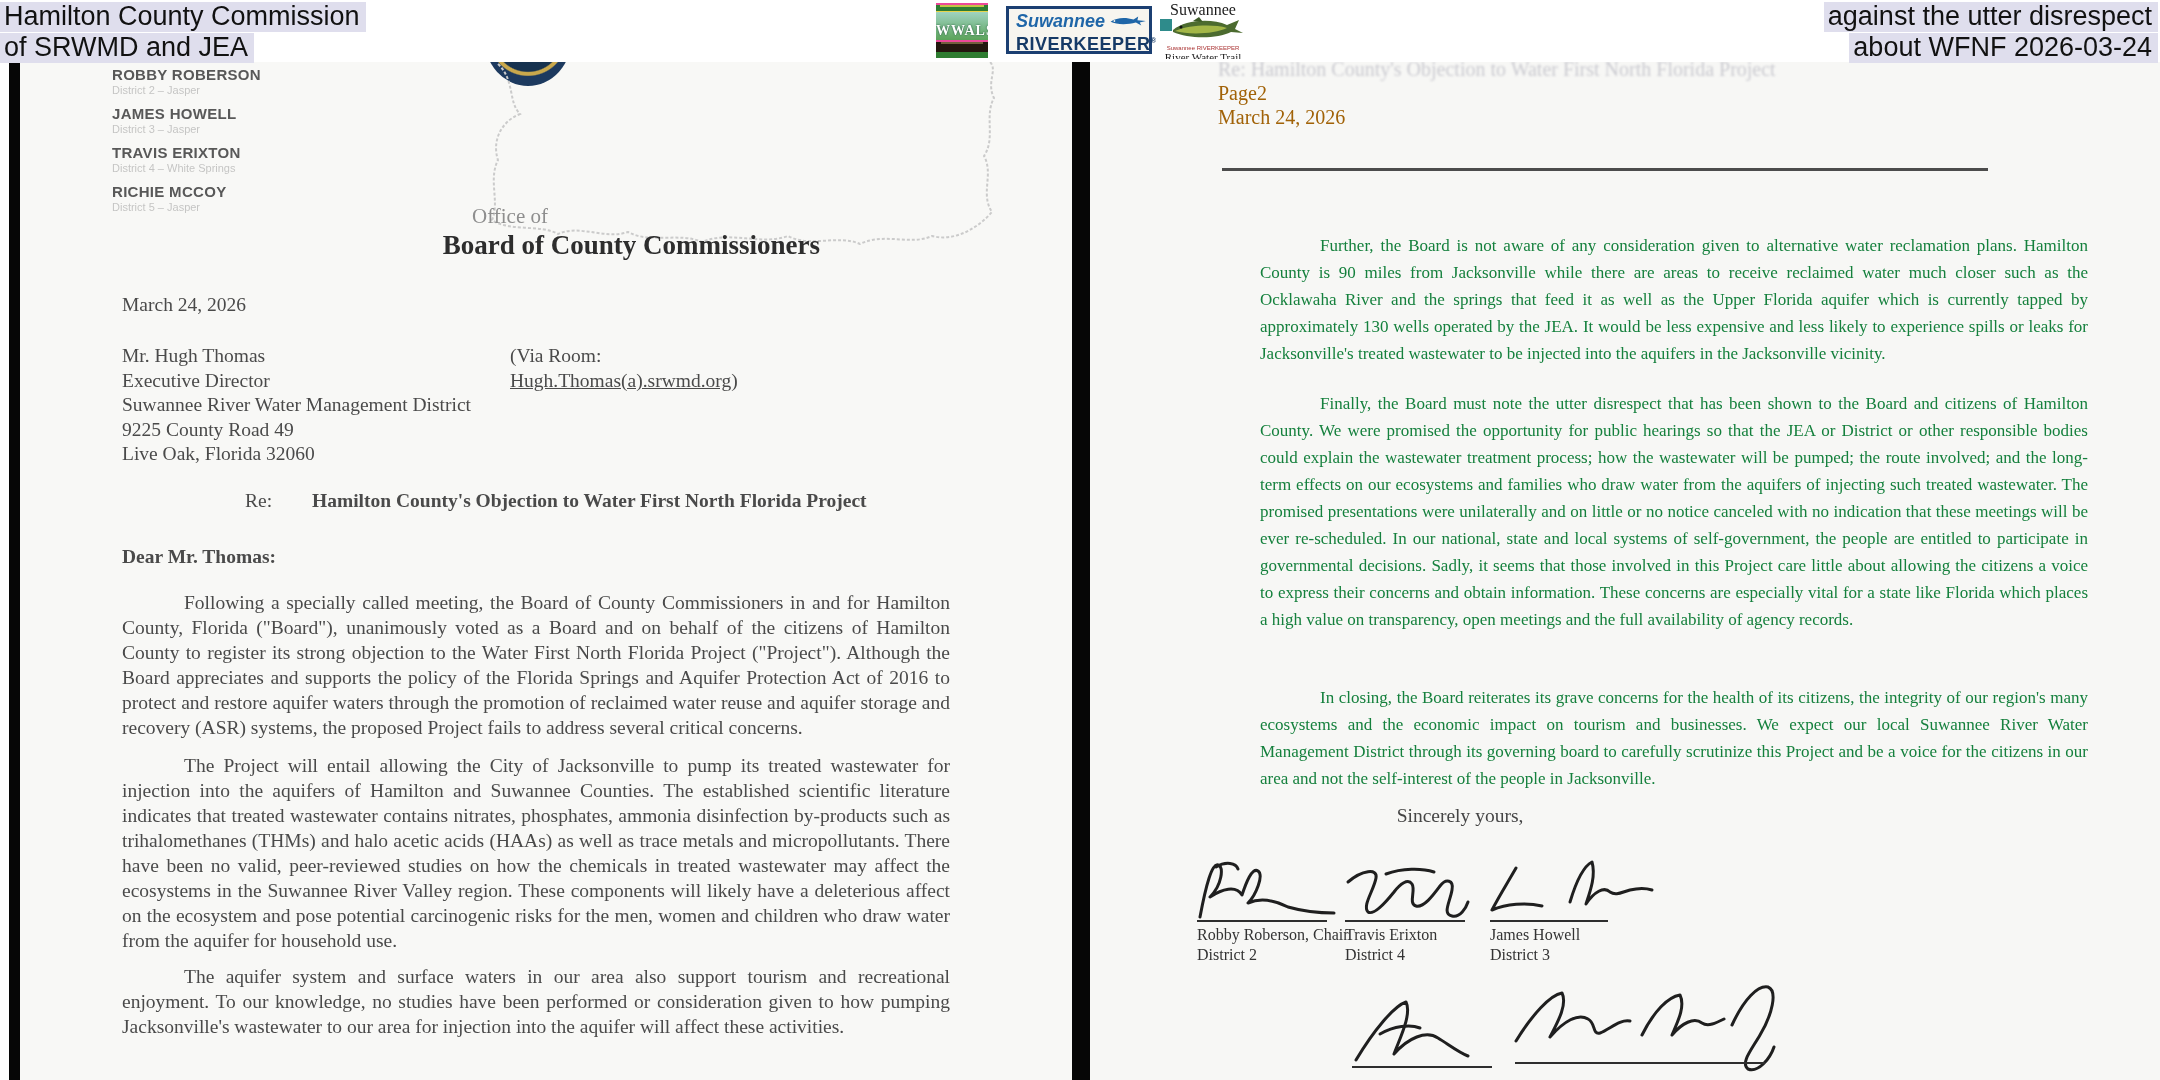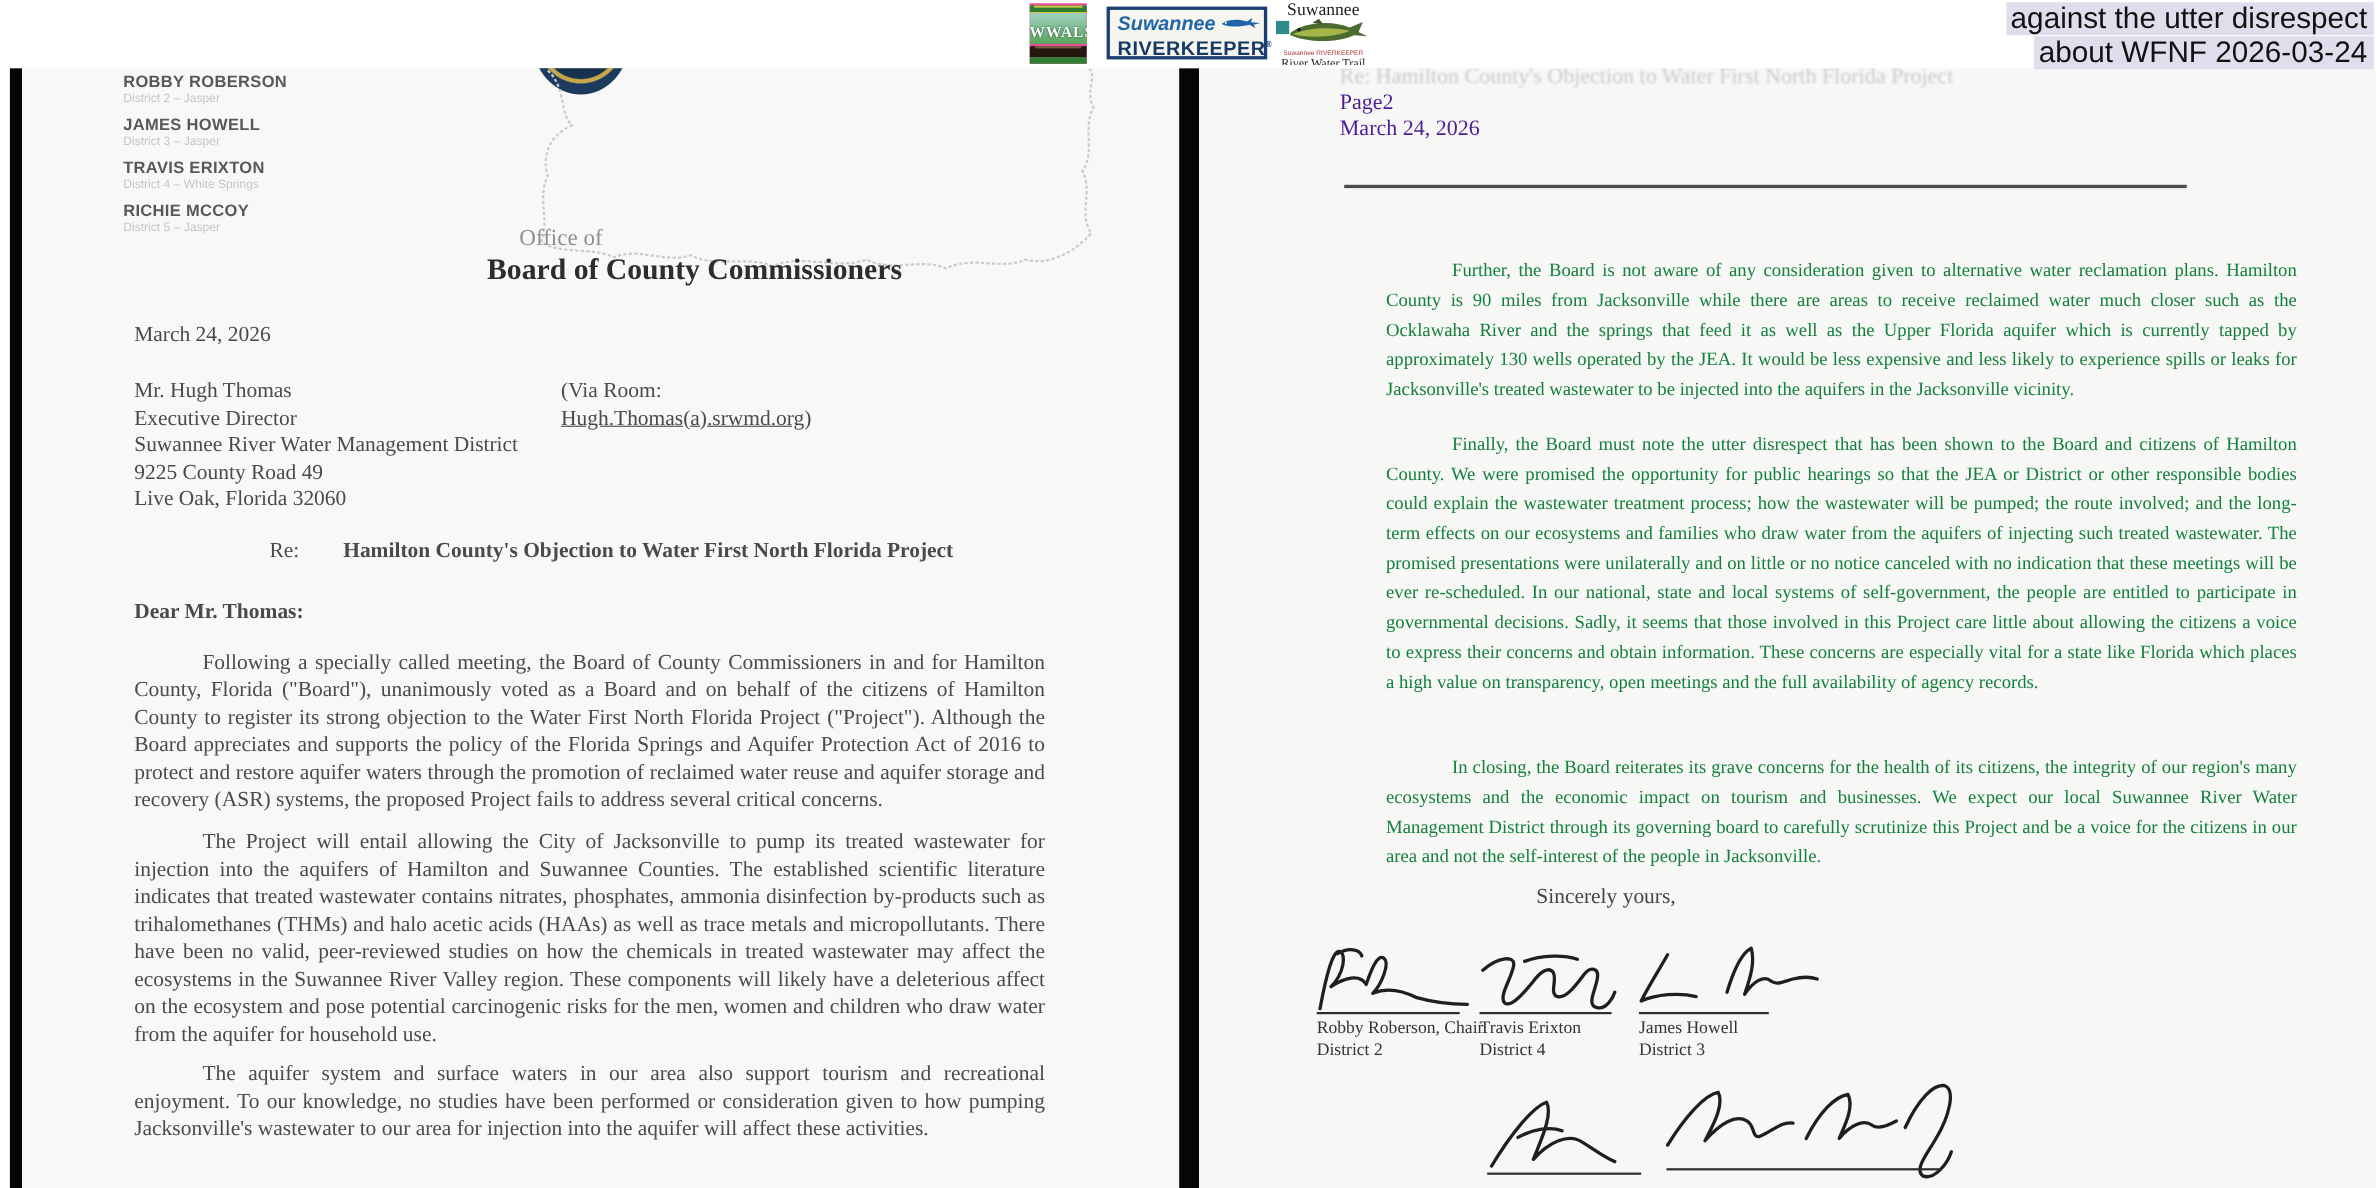--- a/index.html
+++ b/index.html
@@ -62,21 +62,21 @@
   .viaemail{position:absolute;left:388px;top:0;}
   .viaemail u{text-decoration:underline;}
   .reline{left:0;top:490px;width:1072px;}
   .relabel{position:absolute;left:245px;}
   .retext{position:absolute;left:312px;font-weight:bold;}
   .salut{left:122px;top:546px;font-weight:bold;}
   .para1{position:absolute;left:122px;width:828px;z-index:3;font-size:19.5px;line-height:25px;
          text-align:justify;text-indent:62px;color:#4a4a4a;}
   .pp1a{top:590px;} .pp1b{top:753px;} .pp1c{top:964px;}
   
-  .p2txt{position:absolute;z-index:3;font-size:20px;color:#4c1d95;}
+  .p2txt{position:absolute;z-index:3;font-size:20px;color:#a16207;}
   .fadedre{left:1218px;top:58px;color:#9d9dab;opacity:.5;filter:blur(1px);font-size:20px;}
   .pagelbl{left:1218px;top:82px;}
   .date2{left:1218px;top:106px;}
   .rule{position:absolute;left:1222px;top:168px;width:766px;height:3px;background:#4c4c4c;z-index:3;}
   .para2{position:absolute;left:1260px;width:828px;z-index:3;font-size:17px;line-height:27px;
          text-align:justify;text-indent:60px;color:#15803d;}
   .pp2a{top:232px;} .pp2b{top:390px;} .pp2c{top:684px;}
   .sincerely{position:absolute;left:1340px;width:240px;top:805px;text-align:center;z-index:3;font-size:19.5px;color:#454545;}
   .sigblock{position:absolute;z-index:3;}
   .sigline{height:2px;background:#2e2e2e;}
@@ -96,20 +96,24 @@
   <div class="bar bar-mid"></div>
 
   <div class="seal"></div>
   <svg class="county-map" width="650" height="190" viewBox="0 0 650 190">
     <path d="M118,2 C135,18 128,40 140,52 C120,60 112,80 118,98 C108,118 120,140 112,158 C130,170 160,162 178,172
              C200,162 225,178 248,170 C270,182 300,170 322,180 C350,168 380,184 408,174 C430,186 458,172 480,182
              C505,170 530,184 552,174 C575,180 598,166 612,150 C600,132 614,112 604,94 C616,76 604,54 614,36 C606,20 618,8 610,0" fill="none" stroke="#cbcbcb" stroke-width="2" stroke-dasharray="3 2"></path>
   </svg>
 
   <div class="hdr">
+    <div class="cap cap-l">
+      <span>Hamilton County Commission</span><br>
+      <span>of SRWMD and JEA</span>
+    </div>
 
     <div class="logo-wwals">
       <div class="ww-top">
           <i></i>
         </div>
       <div class="ww-scene">
         <b>WWALS</b>
       </div>
       <div class="ww-dark">
           <i></i>

